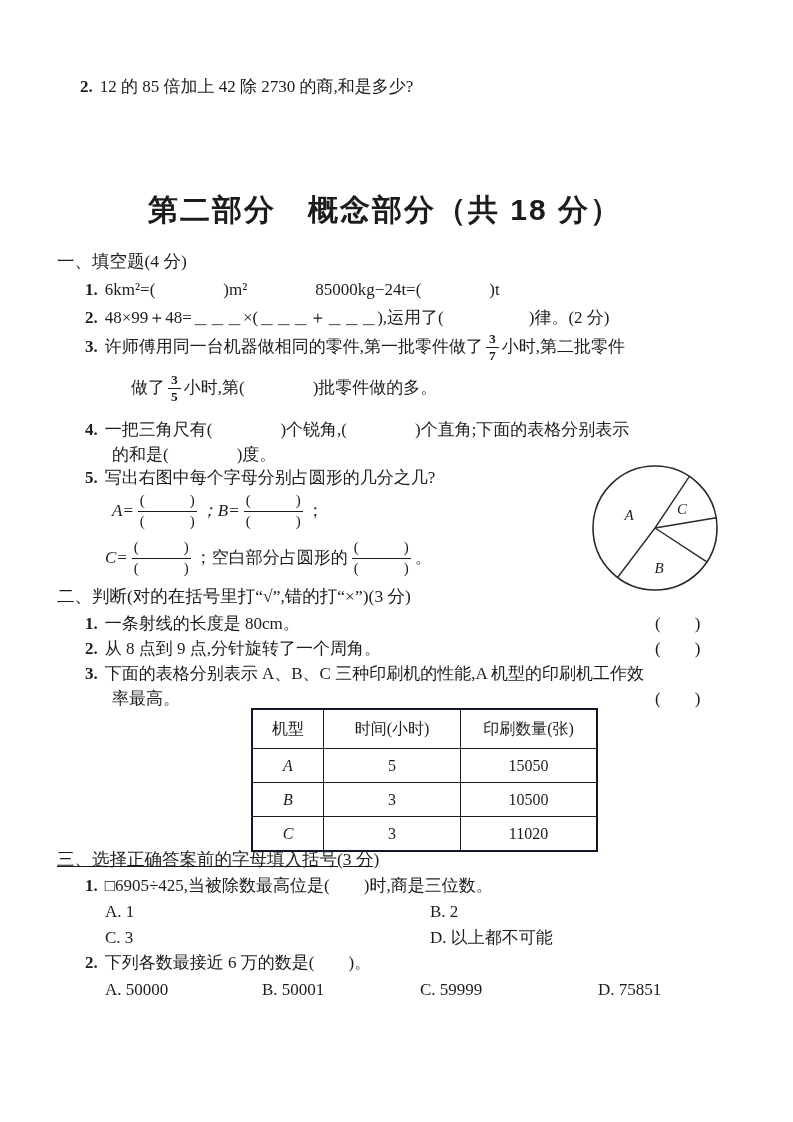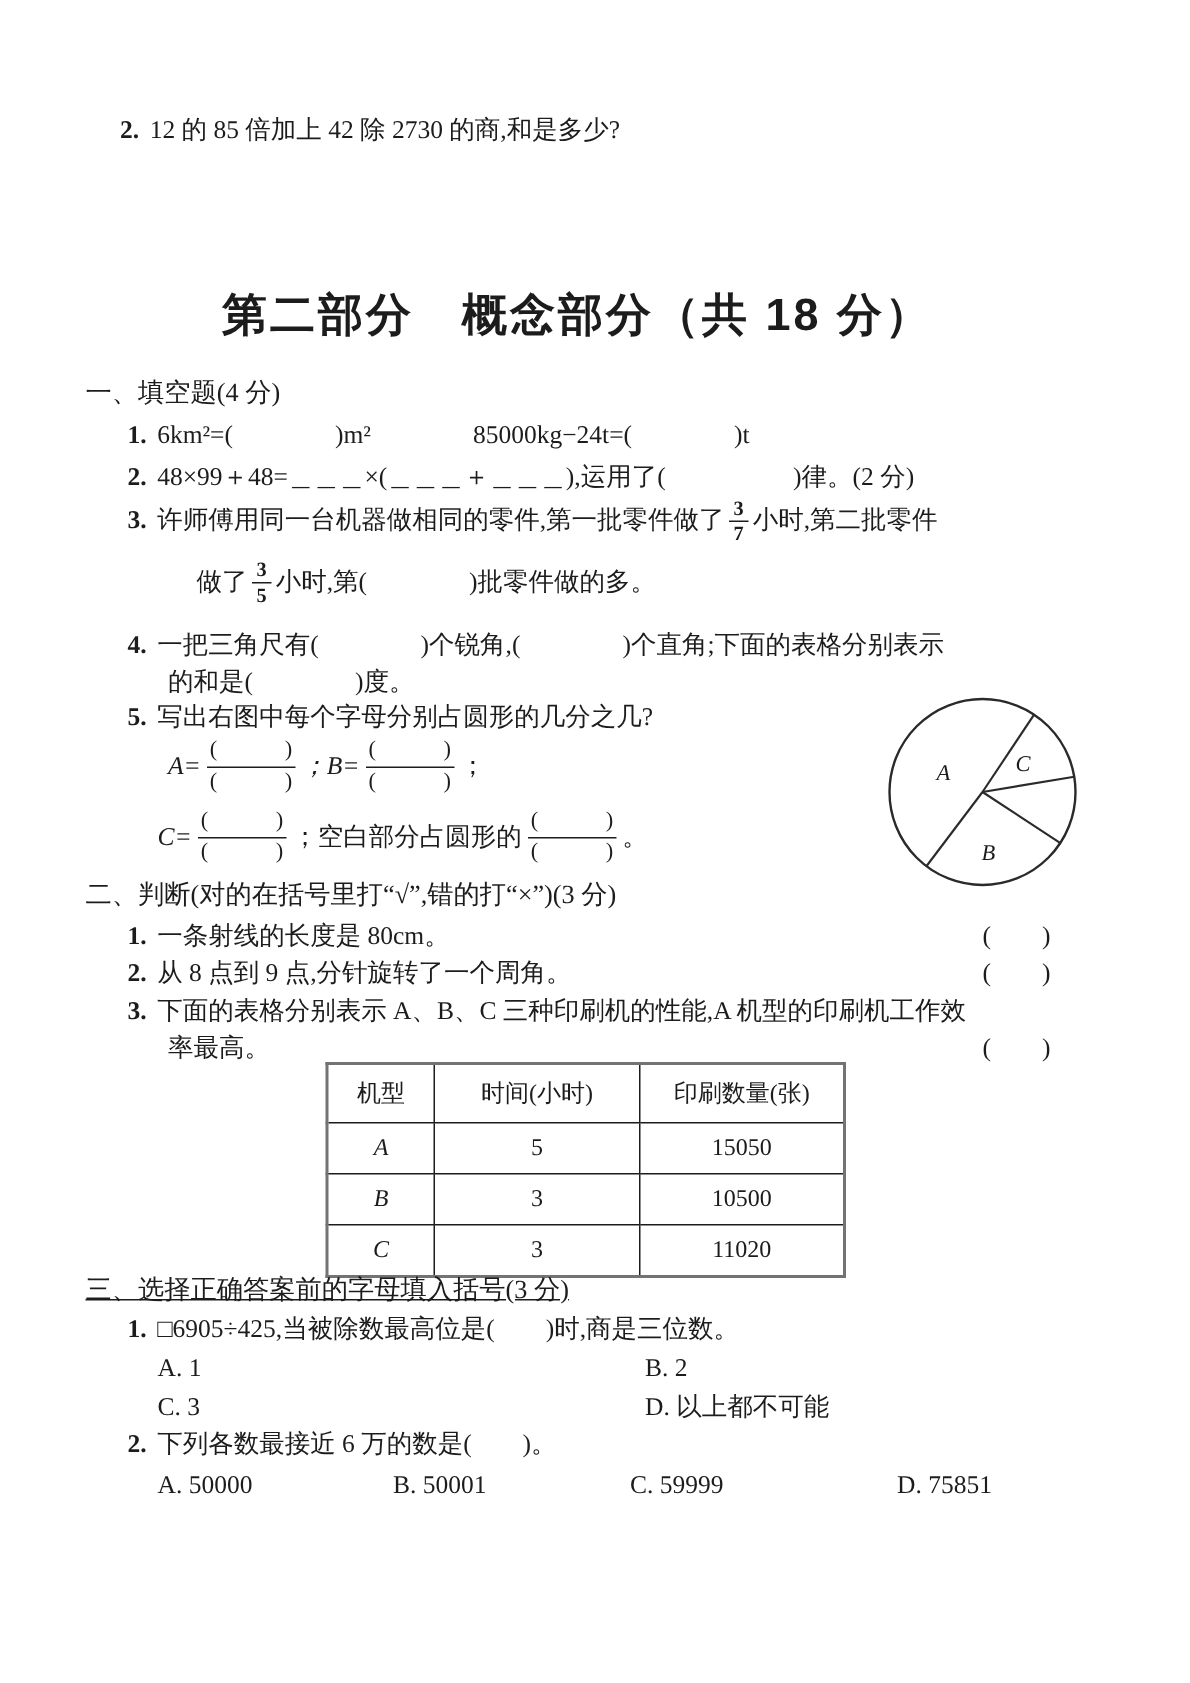--- a/index.html
+++ b/index.html
@@ -30,21 +30,22 @@
   .bfrac {
     display:inline-flex; flex-direction:column; align-items:center;
     font-size:15px; line-height:1.3; margin:0 4px;
   }
   .bfrac .fn { border-bottom:1.4px solid #1c1c1c; padding:0 2px; }
   .bfrac .fd { padding:0 2px; }
   .it { font-style:italic; }
   table.perf {
     border-collapse:collapse;
     font-size:16px; text-align:center;
-    border:2px solid #737373;
+    border:2px solid #0f172a;
+    margin-left:34px;
   }
   table.perf th, table.perf td {
     border:1.3px solid #1c1c1c;
     font-weight:normal; padding:0;
   }
   table.perf th { height:38px; }
   table.perf td { height:33px; }
   .c1 { width:70px; } .c2 { width:136px; } .c3 { width:135px; }
   svg text { font-family:"Liberation Serif","DejaVu Serif",serif; font-style:italic; font-size:15px; }
 </style>

